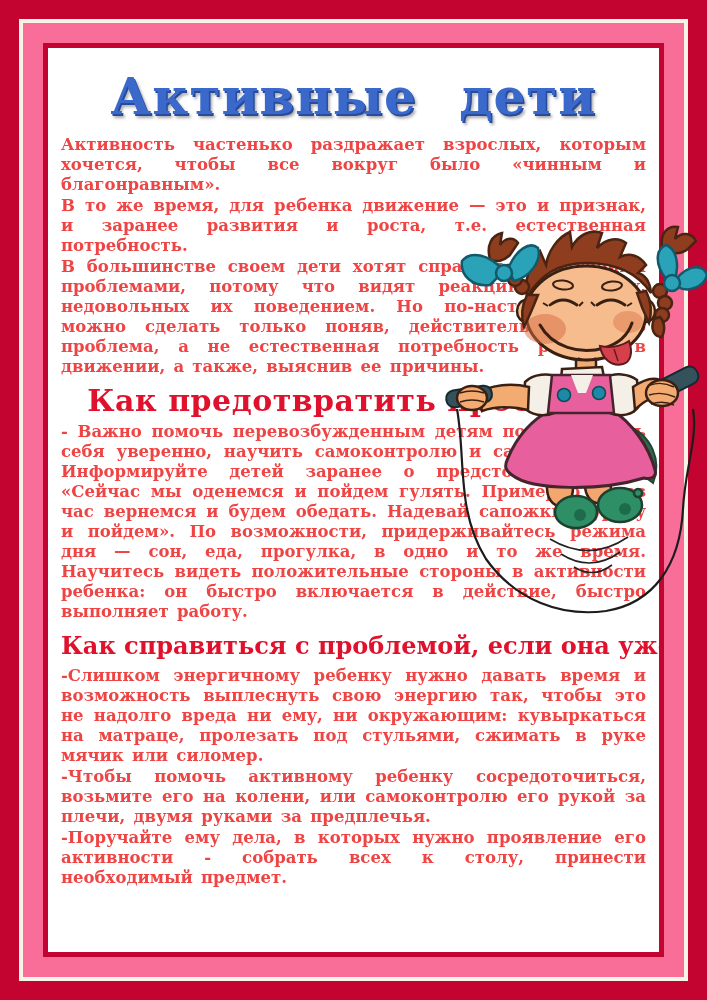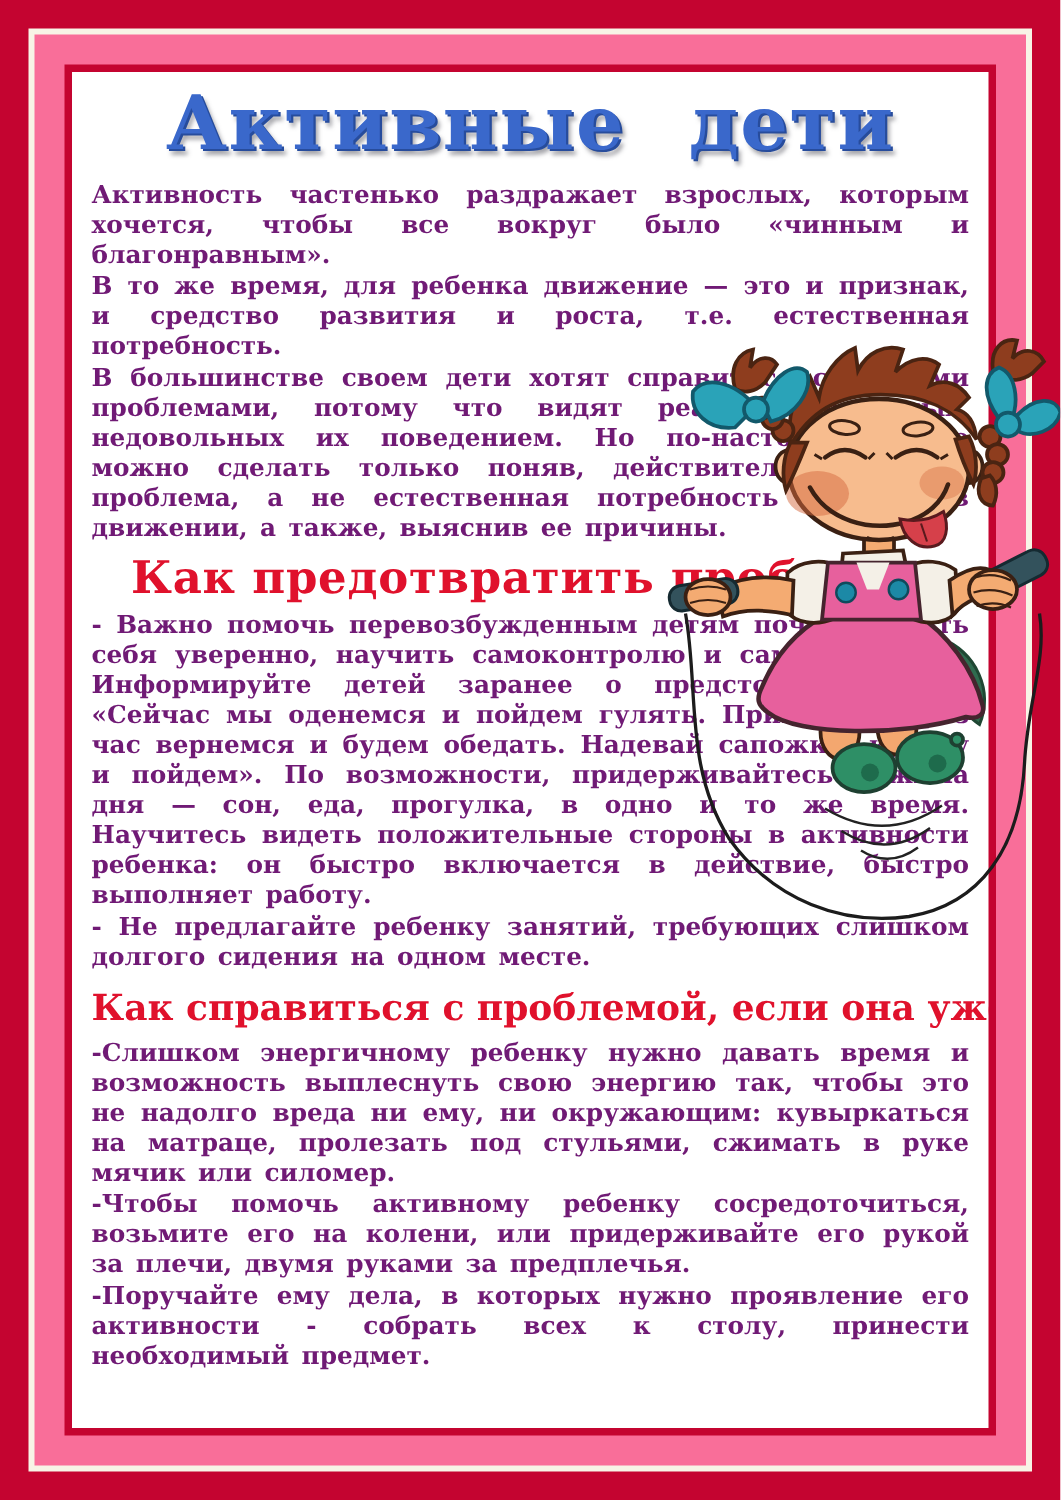--- a/index.html
+++ b/index.html
@@ -1,58 +1,57 @@
 <!DOCTYPE html>
 <html><head>
 <meta charset="utf-8">
 <style>
   html,body{margin:0;padding:0;background:#fff;}
   .poster{position:relative;width:707px;height:1000px;background:#C40430;overflow:hidden;
           font-family:"DejaVu Serif",serif;}
   .frame-white{position:absolute;inset:19px;background:#F8F4E6;}
   .frame-pink{position:absolute;inset:23px;background:#F96E99;}
   .frame-inner{position:absolute;inset:43px;background:#C40430;}
-  .content{position:absolute;inset:48px;background:#FFFFFF;padding:4px 13px 0 13px;z-index:2;overflow:hidden;}
+  .content{position:absolute;inset:48px;background:#FFFFFF;padding:19px 13px 0 13px;z-index:2;overflow:hidden;}
   .title{margin:2px 0 10px 0;text-align:center;font-weight:700;font-size:50px;line-height:56px;
          color:#3A68CB;letter-spacing:1px;word-spacing:24px;
          text-shadow:1.5px 1.5px 0 #274C9C, 3px 4px 3px rgba(80,80,90,.5);}
-  .para{margin:0 0 1px 0;font-weight:700;font-size:16.5px;line-height:20px;color:#701a75;
+  .para{margin:0 0 1px 0;font-weight:700;font-size:16.5px;line-height:20px;color:#ef4444;
         text-align:justify;word-spacing:2.5px;}
   .heading{font-weight:700;color:#E0112C;text-align:center;margin:7px 0 4px 0;}
   .heading.prevent{font-size:30px;line-height:34px;letter-spacing:.5px;}
   .heading.cope{font-size:24px;line-height:30px;white-space:nowrap;margin:9px 0 5px 0;}
   .girl{position:absolute;left:430px;top:225px;width:277px;height:420px;z-index:5;}
 </style>
 </head>
 <body>
 
 <div class="poster">
   <div class="frame-white"></div>
   <div class="frame-pink"></div>
   <div class="frame-inner"></div>
 
   <div class="content">
     <h1 class="title">Активные  дети</h1>
 
     <div class="intro">
         <p class="para">Активность частенько раздражает взрослых, которым хочется, чтобы все вокруг было «чинным и благонравным».</p>
-        <p class="para">В то же время, для ребенка движение — это и признак, и средство развития и роста, т.е. естественная потребность.</p>
+        <p class="para">В то же время, для ребенка движение — это и признак, и заранее развития и роста, т.е. естественная потребность.</p>
         <p class="para">В большинстве своем дети хотят справиться со своими проблемами, потому что видят реакцию взрослых, недовольных их поведением. Но по-настоящему это можно сделать только поняв, действительно ли это проблема, а не естественная потребность ребенка в движении, а также, выяснив ее причины.</p>
       </div>
 
     <h2 class="heading prevent">Как предотвратить проблему</h2>
     <div class="section">
         <p class="para">- Важно помочь перевозбужденным детям почувствовать себя уверенно, научить самоконтролю и самоуважению. Информируйте детей заранее о предстоящих делах: «Сейчас мы оденемся и пойдем гулять. Примерно через час вернемся и будем обедать. Надевай сапожки, куртку и пойдем».  По возможности, придерживайтесь режима дня — сон, еда, прогулка, в одно и то же время. Научитесь видеть положительные стороны в активности ребенка: он быстро включается в действие, быстро выполняет работу.</p>
-        <p class="para">- Не предлагайте ребенку занятий, требующих слишком долгого сидения на одном месте.</p>
       </div>
 
     <h2 class="heading cope">Как справиться с проблемой, если она уже есть</h2>
     <div class="section">
         <p class="para">-Слишком энергичному ребенку нужно давать время и возможность выплеснуть свою энергию так, чтобы это не надолго вреда ни ему, ни окружающим: кувыркаться на матраце, пролезать под стульями, сжимать в руке мячик или силомер.</p>
-        <p class="para">-Чтобы помочь активному ребенку сосредоточиться, возьмите его на колени, или придерживайте его рукой за плечи, двумя руками за предплечья.</p>
+        <p class="para">-Чтобы помочь активному ребенку сосредоточиться, возьмите его на колени, или самоконтролю его рукой за плечи, двумя руками за предплечья.</p>
         <p class="para">-Поручайте ему дела, в которых нужно проявление его активности - собрать всех к столу, принести необходимый предмет.</p>
       </div>
   </div>
 
   <svg class="girl" viewBox="0 0 277 420" aria-hidden="true">
 
     <g>
       <path d="M27,184 C36,234 26,286 56,334 C86,376 132,392 176,386 C224,378 250,340 253,284 C255,243 268,214 263,184" fill="none" stroke="#1c1c1c" stroke-width="2.2"></path>
     </g>
 

